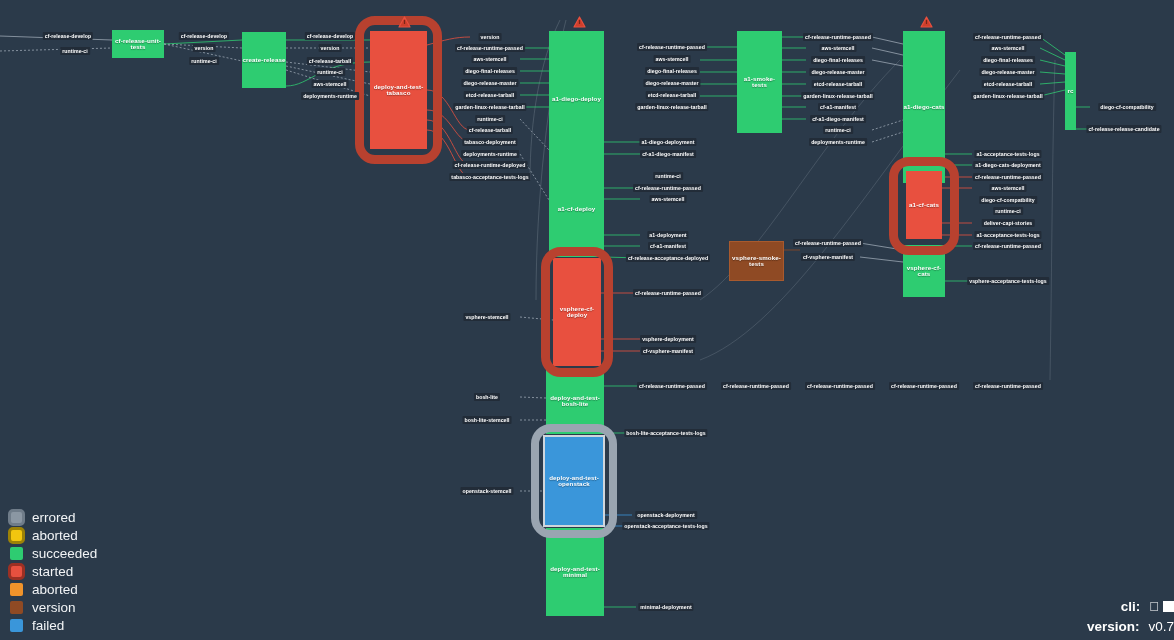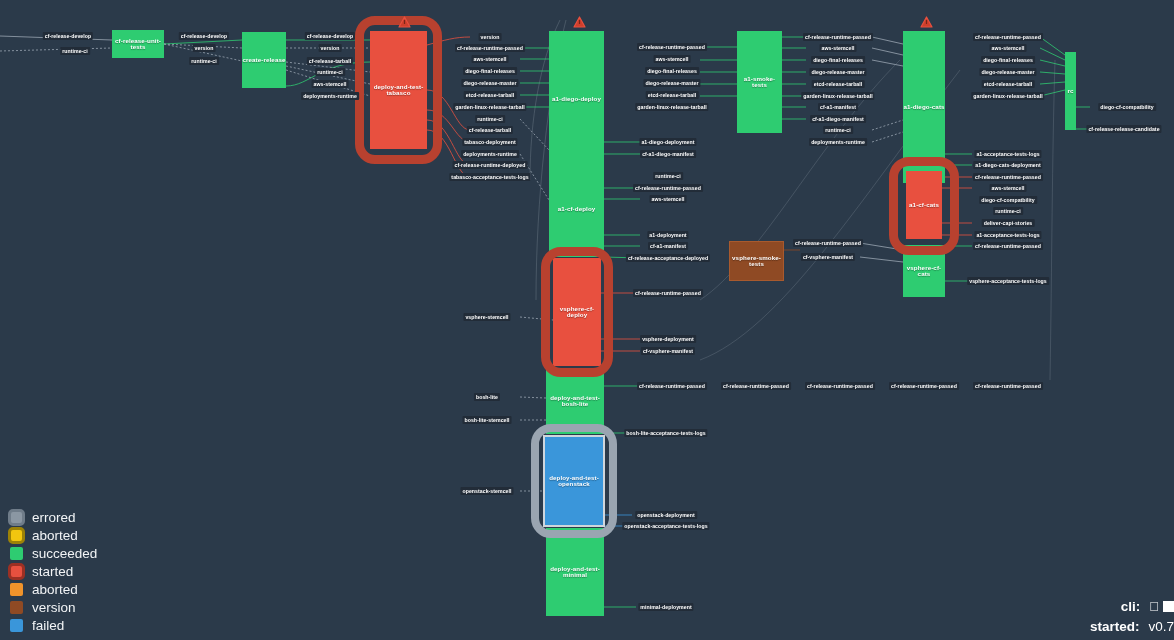--- a/index.html
+++ b/index.html
@@ -367,17 +367,17 @@
 
   <div id="footer">
     <div class="ft-row">
       <span class="ft-key">cli:</span>
       <span class="ft-val">
         <span class="apple"></span>
         <span class="winbox"></span>
       </span>
     </div>
     <div class="ft-row">
-      <span class="ft-key">started:</span>
+      <span class="ft-key">version:</span>
       <span class="ft-val">v0.7</span>
     </div>
   </div>
 </div>
 
 </body></html>

